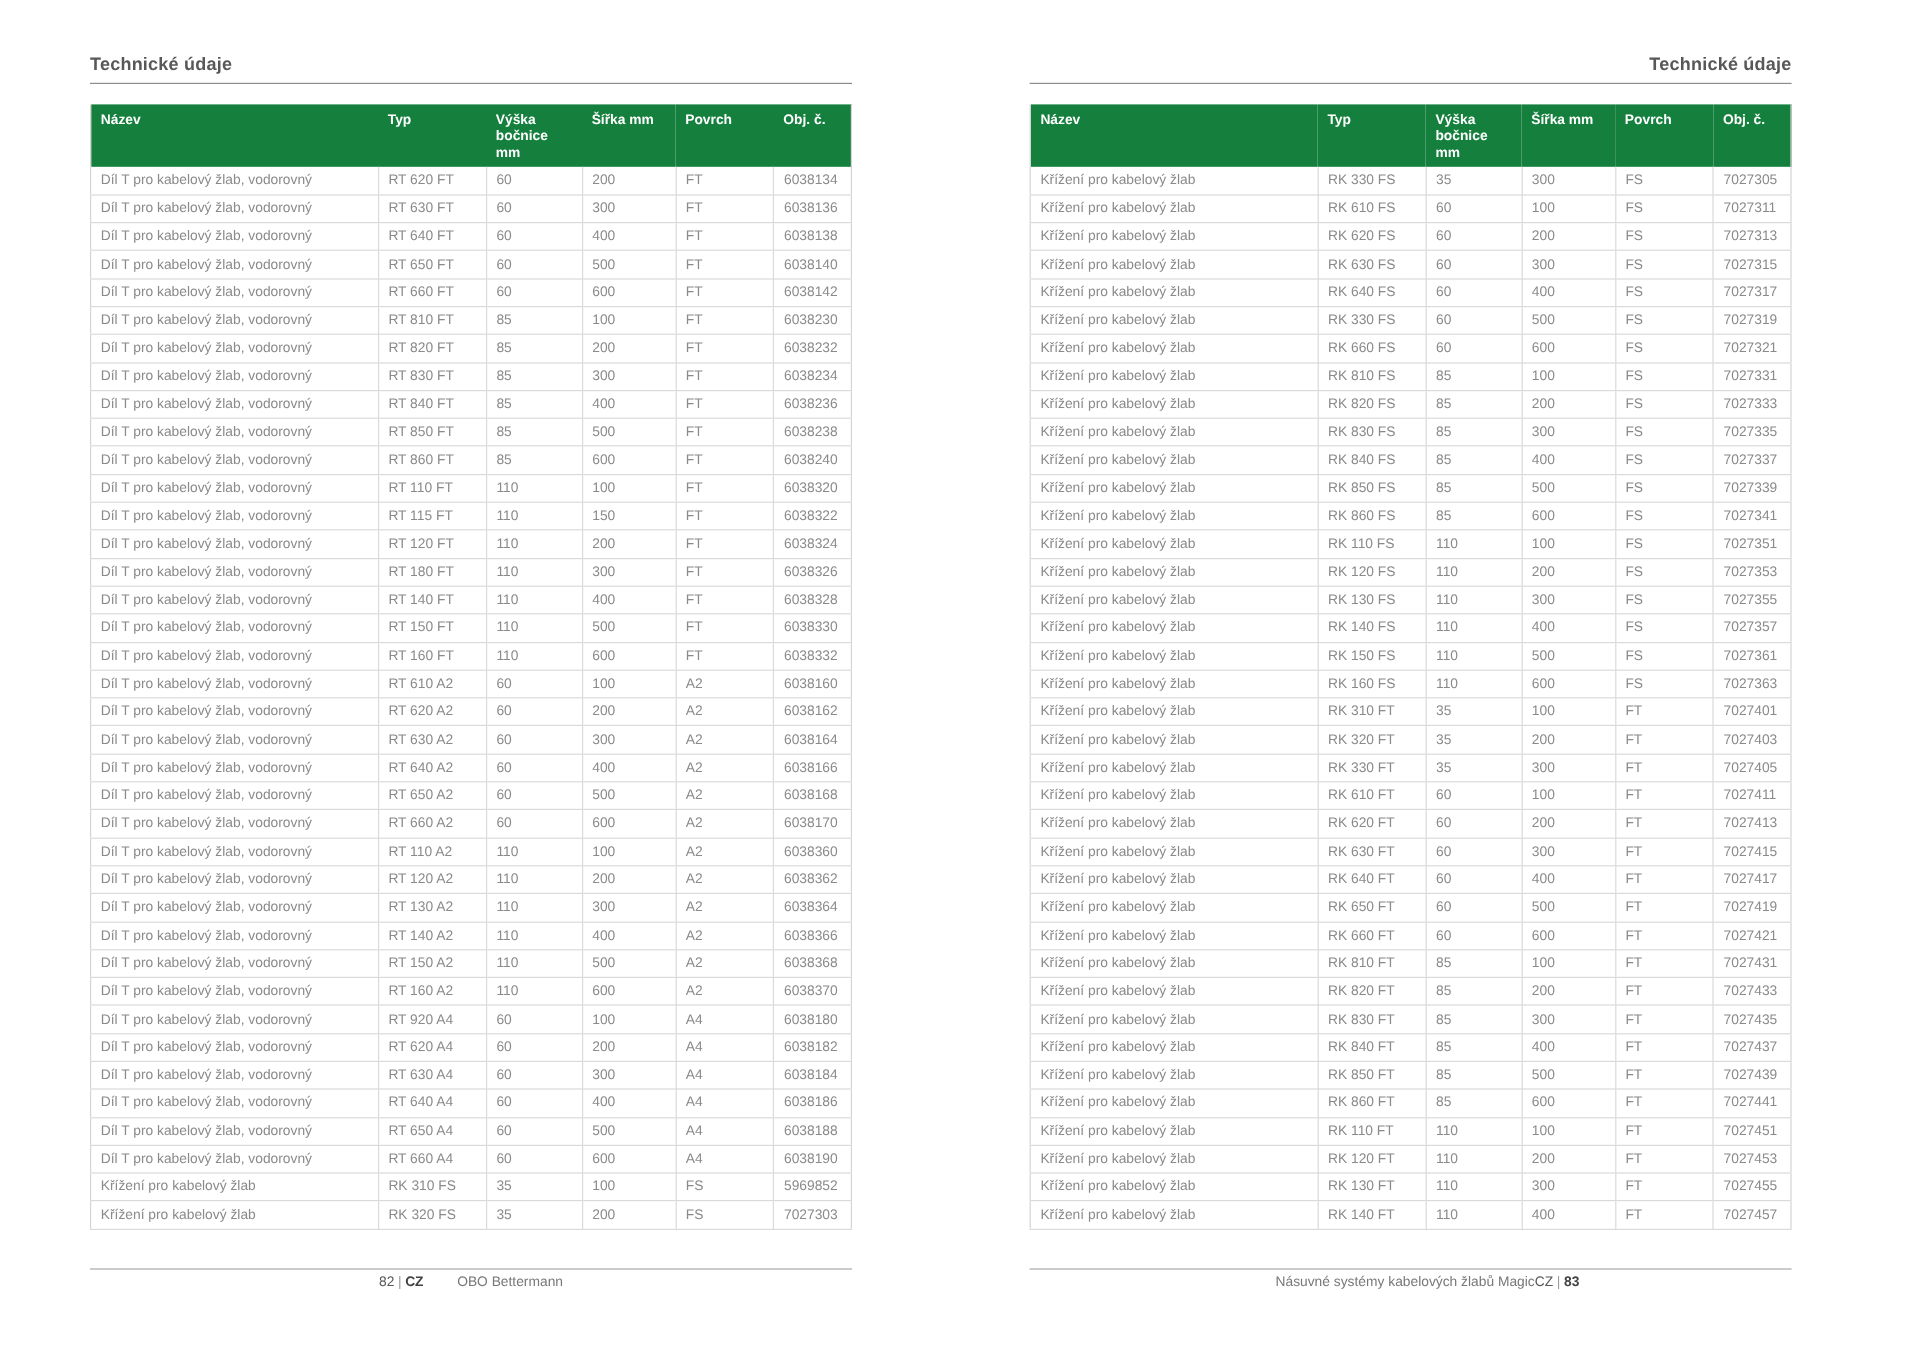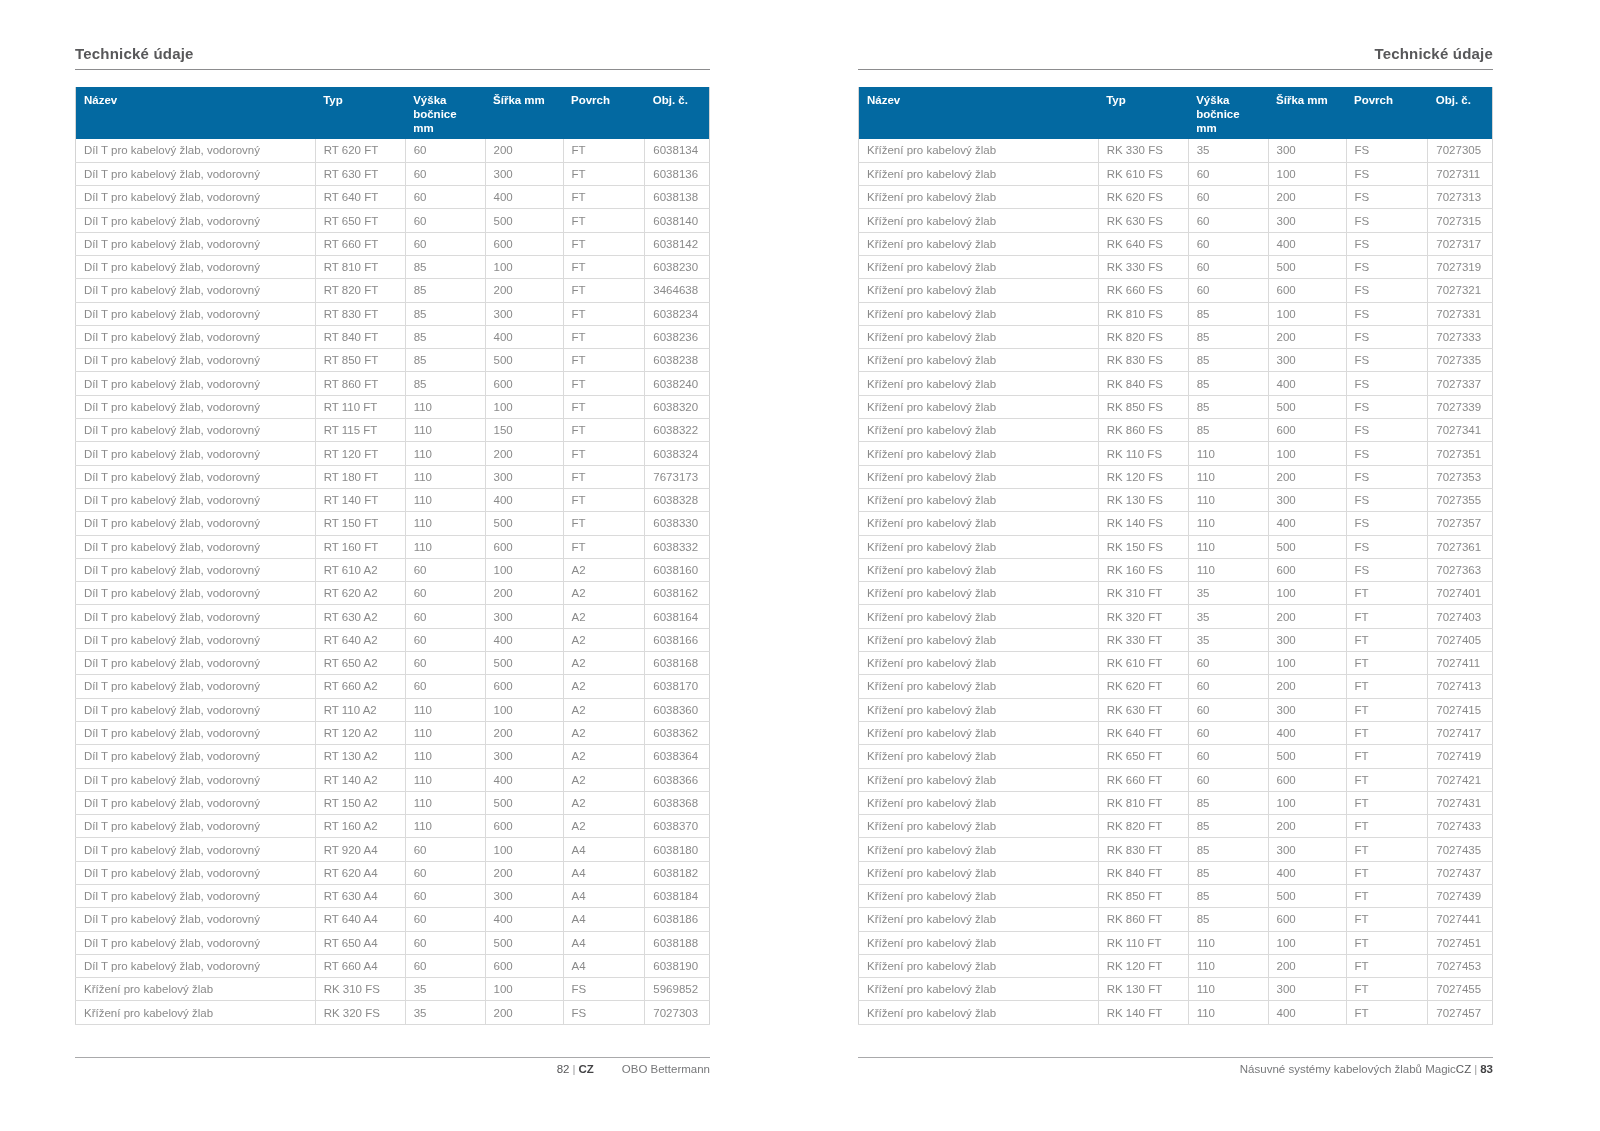--- a/index.html
+++ b/index.html
@@ -47,21 +47,21 @@
     top: 75px;
     left: 0;
     width: 635px;
     border-collapse: collapse;
     table-layout: fixed;
     border-left: 1px solid #d4d4d4;
     border-right: 1px solid #d4d4d4;
     border-bottom: 1px solid #d4d4d4;
   }
   table.data-table thead th {
-    background: #0369a1;
+    background: #15803d;
     color: #ffffff;
     font-weight: bold;
     font-size: 11.5px;
     line-height: 14px;
     text-align: left;
     vertical-align: top;
     padding: 6px 8px 4px 8px;
     height: 44px;
   }
   table.data-table tbody td {
@@ -84,21 +84,21 @@
     right: 0;
     height: 1px;
     background: #a9a9ab;
   }
   .page-footer {
     position: absolute;
     top: 1051px;
     left: 0;
     right: 0;
     display: flex;
-    justify-content: flex-end;
+    justify-content: center;
     align-items: baseline;
     font-size: 11.5px;
     color: #77787a;
   }
   .page-footer .pg-num   { color: #58585a; }
   .page-footer .sep      { color: #9b9b9d; padding: 0 3px; }
   .page-footer .bold     { font-weight: bold; color: #434345; }
   .page-footer .muted    { color: #77787a; margin-left: 28px; }
 </style>
 </head>
@@ -177,21 +177,21 @@
             <td>100</td>
             <td>FT</td>
             <td>6038230</td>
           </tr>
           <tr>
             <td>Díl T pro kabelový žlab, vodorovný</td>
             <td>RT 820 FT</td>
             <td>85</td>
             <td>200</td>
             <td>FT</td>
-            <td>3464638</td>
+            <td>6038232</td>
           </tr>
           <tr>
             <td>Díl T pro kabelový žlab, vodorovný</td>
             <td>RT 830 FT</td>
             <td>85</td>
             <td>300</td>
             <td>FT</td>
             <td>6038234</td>
           </tr>
           <tr>
@@ -241,21 +241,21 @@
             <td>200</td>
             <td>FT</td>
             <td>6038324</td>
           </tr>
           <tr>
             <td>Díl T pro kabelový žlab, vodorovný</td>
             <td>RT 180 FT</td>
             <td>110</td>
             <td>300</td>
             <td>FT</td>
-            <td>7673173</td>
+            <td>6038326</td>
           </tr>
           <tr>
             <td>Díl T pro kabelový žlab, vodorovný</td>
             <td>RT 140 FT</td>
             <td>110</td>
             <td>400</td>
             <td>FT</td>
             <td>6038328</td>
           </tr>
           <tr>

